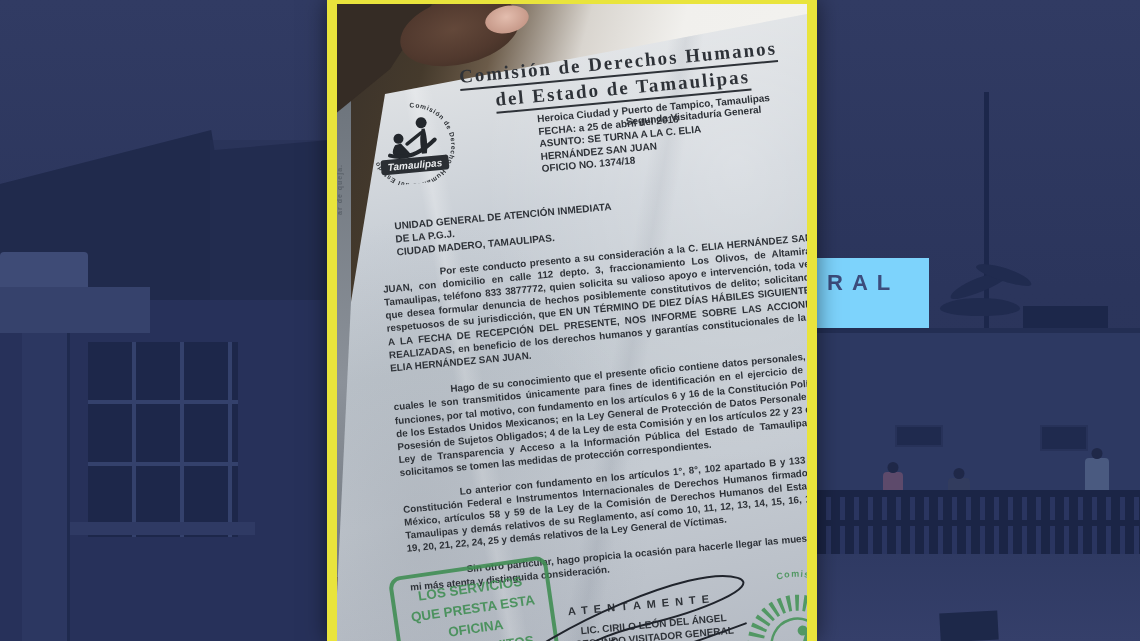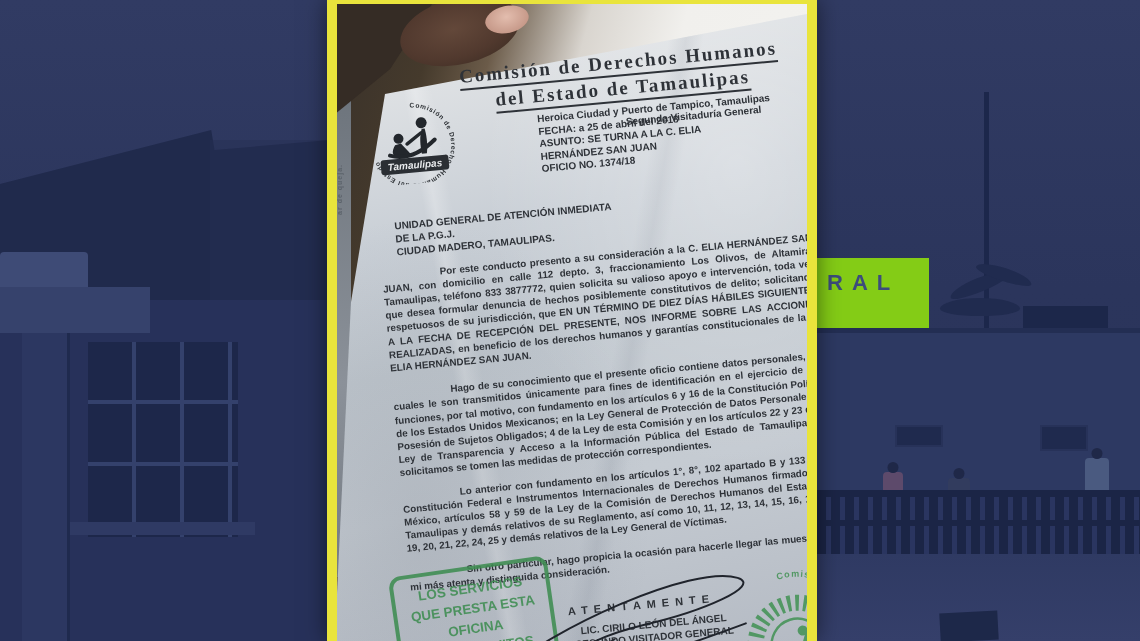--- a/index.html
+++ b/index.html
@@ -15,21 +15,21 @@
   .bg-parapet{left:210px;top:140px;width:120px;height:182px;background:#25305372;}
   .bg-facade-left{left:0;top:300px;width:330px;height:341px;background:#27315a;}
   .bg-column{left:22px;top:300px;width:48px;height:341px;background:#2c3761;border-right:3px solid #1f2a4e;}
   .bg-windows{left:88px;top:342px;width:150px;height:195px;background:
     repeating-linear-gradient(90deg,transparent 0 44px,#34416c 44px 48px),
     repeating-linear-gradient(180deg,transparent 0 58px,#34416c 58px 62px),
     #1d274a;}
   .bg-ledge{left:70px;top:522px;width:185px;height:13px;background:#2f3a64;}
   .bg-white1{left:0;top:252px;width:88px;height:70px;background:#3e4b76;border-radius:4px;}
   .bg-white2{left:0;top:287px;width:150px;height:46px;background:#36426c;}
-  .bg-sign{left:817px;top:258px;width:112px;height:122px;background:#84cc16;}
+  .bg-sign{left:817px;top:258px;width:112px;height:122px;background:#7dd3fc;}
   .bg-sign-l1{left:10px;top:12px;font-size:22px;letter-spacing:9px;color:#3c4c7c;font-weight:bold;}
   .bg-sign-l2{left:4px;top:76px;font-size:16px;letter-spacing:5px;color:#39496f;font-weight:bold;}
   .bg-sign-pole{left:888px;top:380px;width:4px;height:125px;background:#1d2849;}
   .bg-pole-tall{left:984px;top:92px;width:5px;height:380px;background:#1c274b;}
   .bg-pole-bracket{left:966px;top:450px;width:40px;height:24px;background:#1c274b;}
   .bg-pole-foot{left:980px;top:472px;width:13px;height:48px;background:#1c274b;}
   .bg-pole-right{left:1122px;top:328px;width:3px;height:195px;background:#202b4f;}
   .bg-wall-right{left:817px;top:328px;width:323px;height:178px;background:#2d3962;border-top:5px solid #232e53;}
   .bg-win-r1{left:895px;top:425px;width:48px;height:22px;background:#1f2a4e;border:2px solid #273259;}
   .bg-win-r2{left:1040px;top:425px;width:48px;height:26px;background:#1f2a4e;border:2px solid #273259;}

